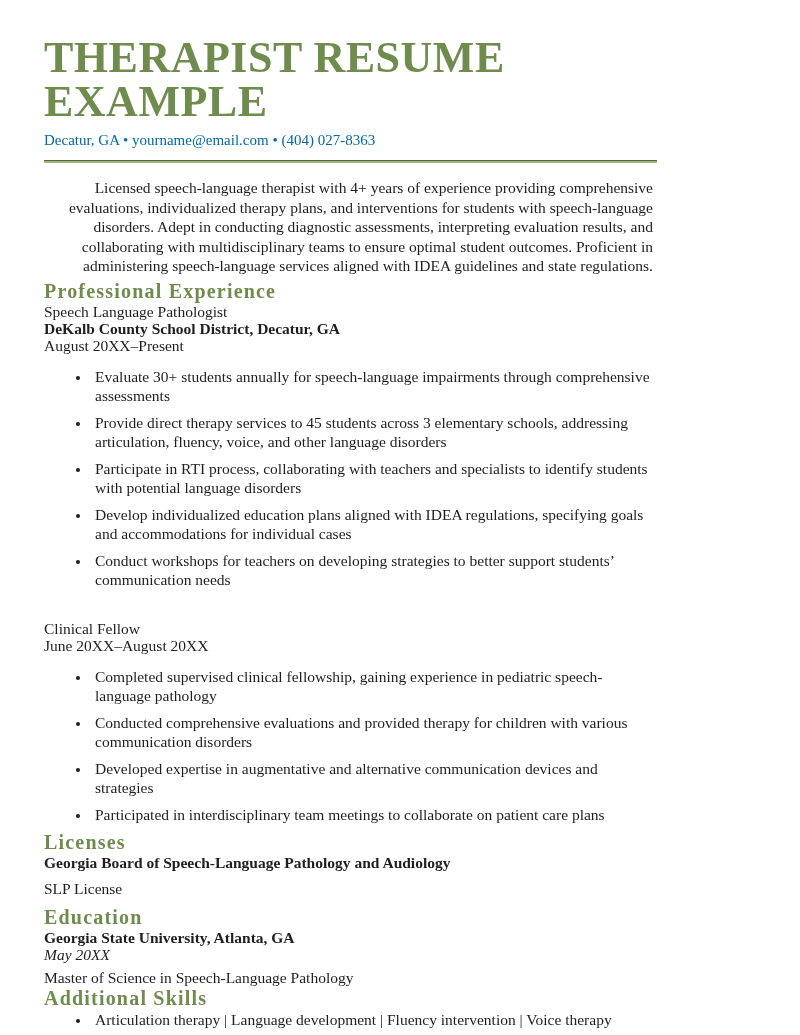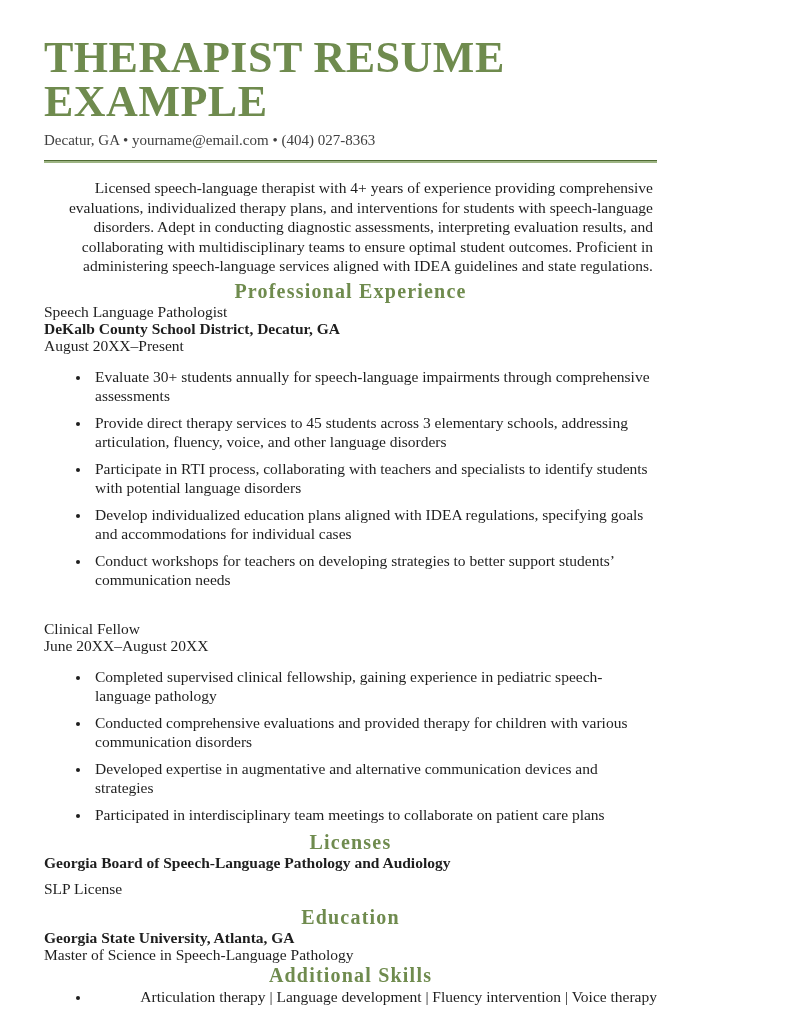--- a/index.html
+++ b/index.html
@@ -25,40 +25,39 @@
     font-size: 44px;
     line-height: 1.0;
     font-weight: 700;
     letter-spacing: 0.5px;
     color: #6f8b4e;
     font-family: "Liberation Serif", serif;
   }
   .contact-line {
     margin: 0 0 11px 0;
     font-size: 15px;
-    color: #404040;
+    color: #0369a1;
   }
   .header-rule {
     height: 3px;
     background: linear-gradient(to bottom, #4f6b33 0%, #4f6b33 45%, #9db483 45%, #9db483 100%);
     margin: 0 0 15px 0;
   }
   .summary {
     margin: 4px;
     font-size: 15.5px;
     line-height: 19.5px;
     text-align: right;
   }
   h2.section-heading {
     font-size: 20px;
     font-weight: 700;
     letter-spacing: 1.2px;
     color: #6f8b4e;
     margin: 0;
-    text-align: center;
   }
   .heading-experience { margin: 22px 0 13px 0; }
   .heading-licenses   { margin: 42px 0 14px 0; }
   .heading-education  { margin: 28px 0 18px 0; }
   .heading-skills     { margin: 28px 0 14px 0; }
   .job { margin: 0; }
   .job + .job { margin-top: 30px; }
   .job-title, .job-company, .job-dates {
     font-size: 15.5px;
     line-height: 17px;
@@ -95,21 +94,21 @@
   .edu-date {
     font-style: italic;
     font-size: 15.5px;
     line-height: 17px;
     margin: 0 0 6px 0;
   }
   .edu-degree {
     font-size: 15.5px;
     margin: 0;
   }
-  ul.skills-list { margin-top: 0; text-align: right; }
+  ul.skills-list { margin-top: 0; }
 </style>
 </head>
 <body>
 
 <div class="page">
 
   <header>
     <h1 class="resume-title">THERAPIST RESUME EXAMPLE</h1>
     <p class="contact-line">Decatur, GA • yourname@email.com • (404) 027-8363</p>
   </header>
@@ -143,20 +142,21 @@
       <li>Participated in interdisciplinary team meetings to collaborate on patient care plans</li>
     </ul>
   </div>
 
   <h2 class="section-heading heading-licenses">Licenses</h2>
   <p class="license-board">Georgia Board of Speech-Language Pathology and Audiology</p>
   <p class="license-type">SLP License</p>
 
   <h2 class="section-heading heading-education">Education</h2>
   <p class="edu-school">Georgia State University, Atlanta, GA</p>
+  <p class="edu-date">May 20XX</p>
   <p class="edu-degree">Master of Science in Speech-Language Pathology</p>
 
   <h2 class="section-heading heading-skills">Additional Skills</h2>
   <ul class="bullet-list skills-list">
     <li>Articulation therapy | Language development | Fluency intervention | Voice therapy</li>
   </ul>
 
 </div>
 
 </body></html>

